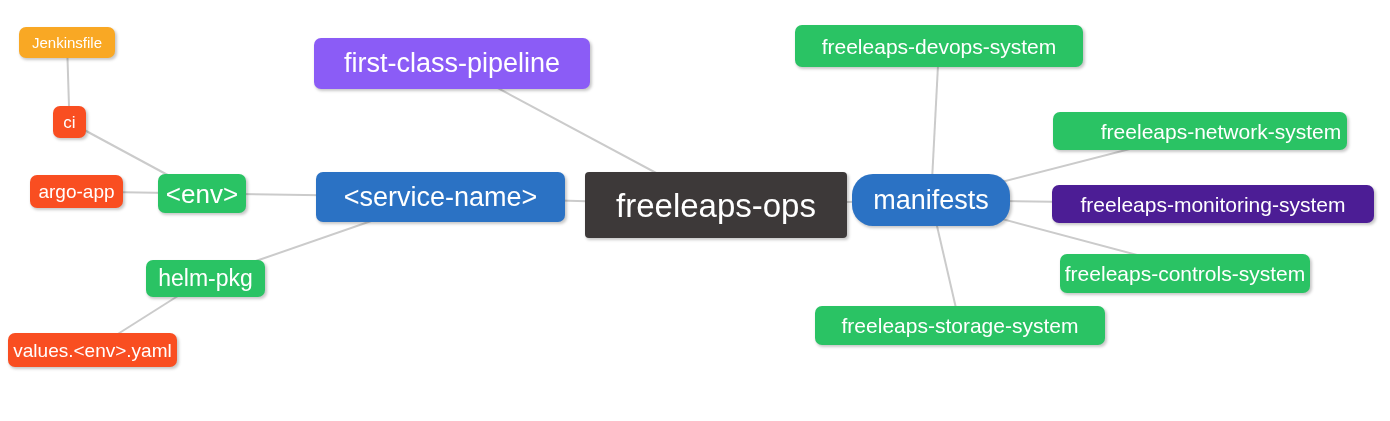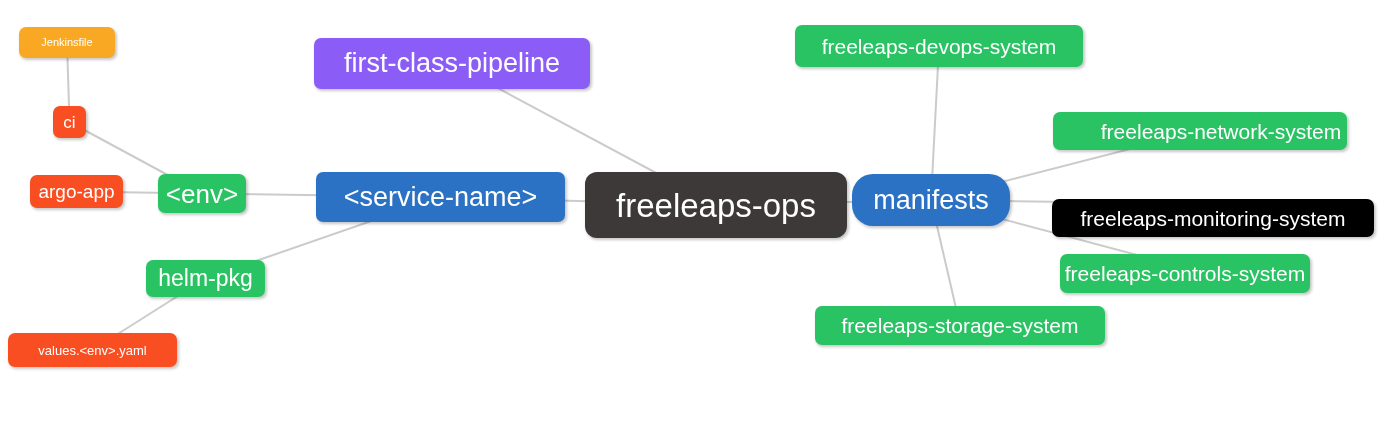--- a/index.html
+++ b/index.html
@@ -31,21 +31,21 @@
     color: #ffffff;
     border-radius: 7px;
     box-shadow: 1.5px 2px 3px rgba(0,0,0,0.22);
     white-space: nowrap;
     box-sizing: border-box;
     cursor: pointer;
     user-select: none;
     line-height: 1;
   }
   .node.root {
-    border-radius: 12px;
+    border-radius: 4px;
   }
 </style>
 </head>
 <body>
 
 <div class="canvas">
   <svg class="edge-layer" width="1390" height="421" viewBox="0 0 1390 421">
       <line x1="716" y1="205" x2="452" y2="63.5" stroke="#cbcbcb" stroke-width="2"></line>
       <line x1="716" y1="205" x2="440.5" y2="197" stroke="#cbcbcb" stroke-width="2"></line>
       <line x1="716" y1="205" x2="931" y2="200" stroke="#cbcbcb" stroke-width="2"></line>
@@ -62,20 +62,20 @@
       <line x1="931" y1="200" x2="960" y2="325.5" stroke="#cbcbcb" stroke-width="2"></line>
     </svg>
 <div class="node root" style="left: 585px; top: 172px; width: 262px; height: 66px; background: rgb(61, 57, 57); color: rgb(255, 255, 255); font-size: 33px;">freeleaps-ops</div>
     <div class="node" style="left: 314px; top: 38px; width: 276px; height: 51px; background: #8b5cf6; color: rgb(255, 255, 255); font-size: 27px; text-align: right;">first-class-pipeline</div>
     <div class="node" style="left: 316px; top: 172px; width: 249px; height: 50px; background: rgb(43, 114, 196); color: rgb(255, 255, 255); font-size: 27px;">&lt;service-name&gt;</div>
     <div class="node" style="left: 852px; top: 174px; width: 158px; height: 52px; background: rgb(43, 114, 196); color: rgb(255, 255, 255); font-size: 27px; border-radius: 21px;">manifests</div>
     <div class="node" style="left: 158px; top: 174px; width: 88px; height: 39px; background: rgb(42, 195, 100); color: rgb(255, 255, 255); font-size: 26px;">&lt;env&gt;</div>
     <div class="node" style="left: 146px; top: 260px; width: 119px; height: 37px; background: rgb(42, 195, 100); color: rgb(255, 255, 255); font-size: 23px;">helm-pkg</div>
     <div class="node" style="left: 795px; top: 25px; width: 288px; height: 42px; background: rgb(42, 195, 100); color: rgb(255, 255, 255); font-size: 21px;">freeleaps-devops-system</div>
     <div class="node" style="left: 1053px; top: 112px; width: 294px; height: 38px; background: rgb(42, 195, 100); color: rgb(255, 255, 255); font-size: 21px; padding-left: 42px;">freeleaps-network-system</div>
-    <div class="node" style="left: 1052px; top: 185px; width: 322px; height: 38px; background: #000000; color: rgb(255, 255, 255); font-size: 21px; margin-top: 14px;">freeleaps-monitoring-system</div>
+    <div class="node" style="left: 1052px; top: 185px; width: 322px; height: 38px; background: #4c1d95; color: rgb(255, 255, 255); font-size: 21px;">freeleaps-monitoring-system</div>
     <div class="node" style="left: 1060px; top: 254px; width: 250px; height: 39px; background: rgb(42, 195, 100); color: rgb(255, 255, 255); font-size: 21px;">freeleaps-controls-system</div>
     <div class="node" style="left: 815px; top: 306px; width: 290px; height: 39px; background: rgb(42, 195, 100); color: rgb(255, 255, 255); font-size: 21px;">freeleaps-storage-system</div>
     <div class="node" style="left: 53px; top: 106px; width: 33px; height: 32px; background: rgb(249, 78, 33); color: rgb(255, 255, 255); font-size: 17px;">ci</div>
     <div class="node" style="left: 30px; top: 175px; width: 93px; height: 33px; background: rgb(249, 78, 33); color: rgb(255, 255, 255); font-size: 19px;">argo-app</div>
-    <div class="node" style="left: 8px; top: 333px; width: 169px; height: 34px; background: rgb(249, 78, 33); color: rgb(255, 255, 255); font-size: 13px;">values.&lt;env&gt;.yaml</div>
-    <div class="node" style="left: 19px; top: 27px; width: 96px; height: 31px; background: rgb(249, 168, 36); color: rgb(255, 255, 255); font-size: 11px;">Jenkinsfile</div>
+    <div class="node" style="left: 8px; top: 333px; width: 169px; height: 34px; background: rgb(249, 78, 33); color: rgb(255, 255, 255); font-size: 19px;">values.&lt;env&gt;.yaml</div>
+    <div class="node" style="left: 19px; top: 27px; width: 96px; height: 31px; background: rgb(249, 168, 36); color: rgb(255, 255, 255); font-size: 15px;">Jenkinsfile</div>
   </div>
 
 </body></html>

